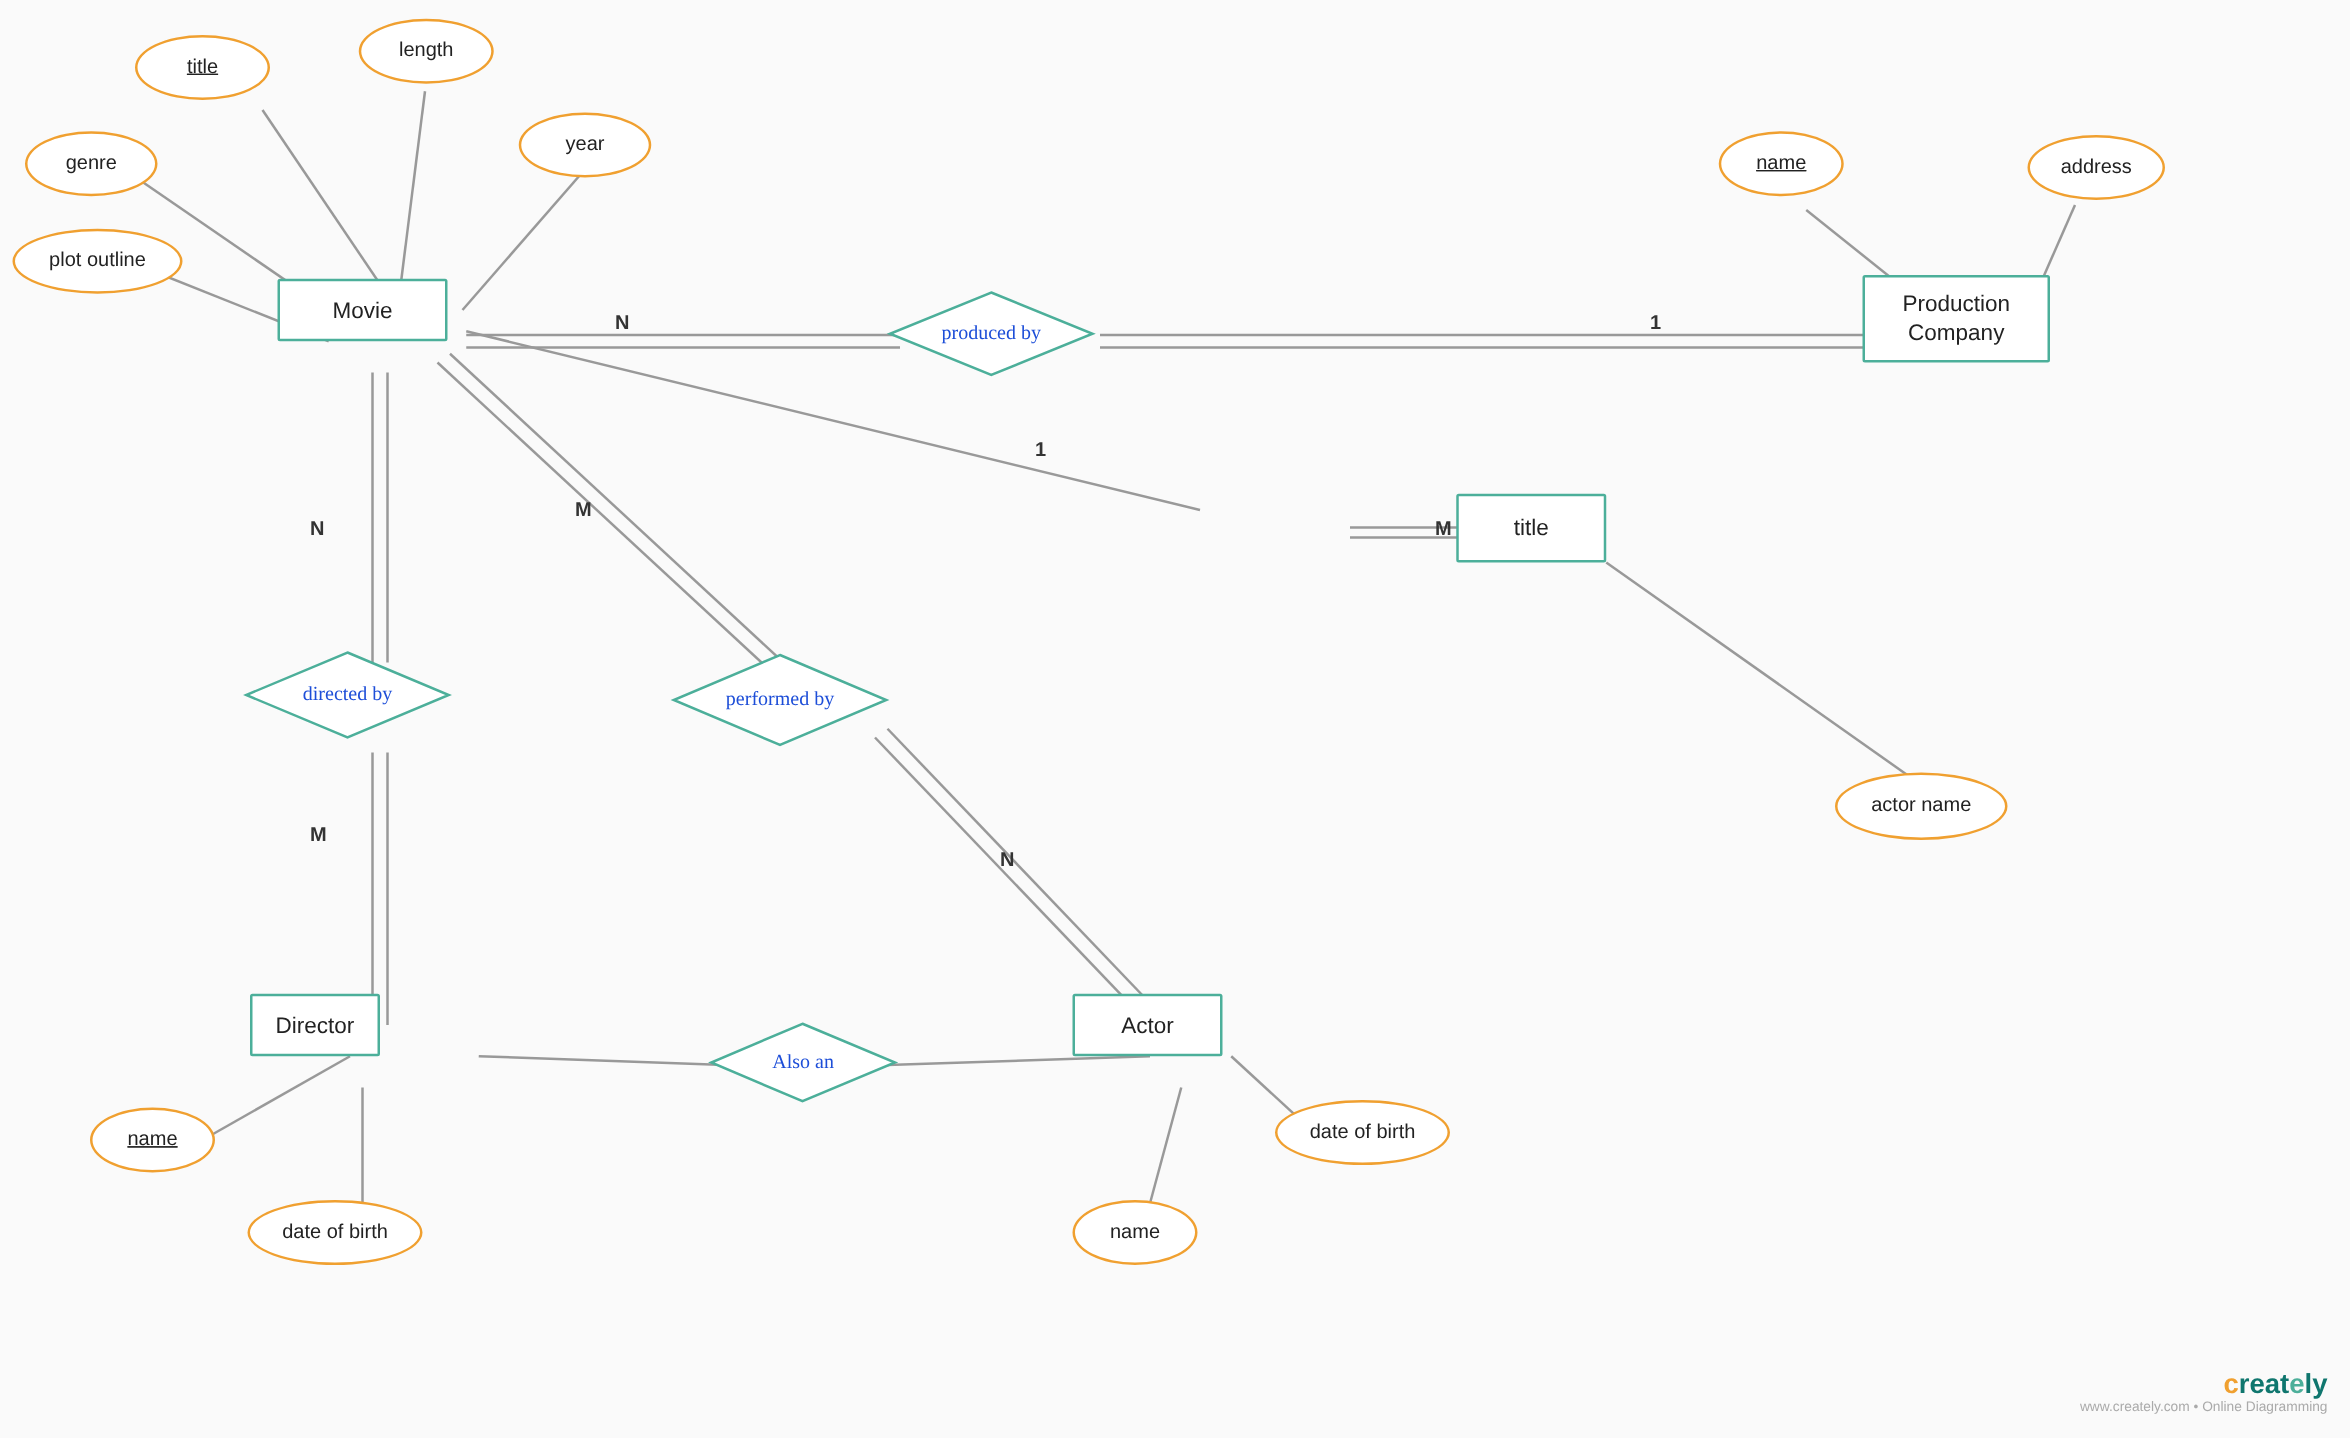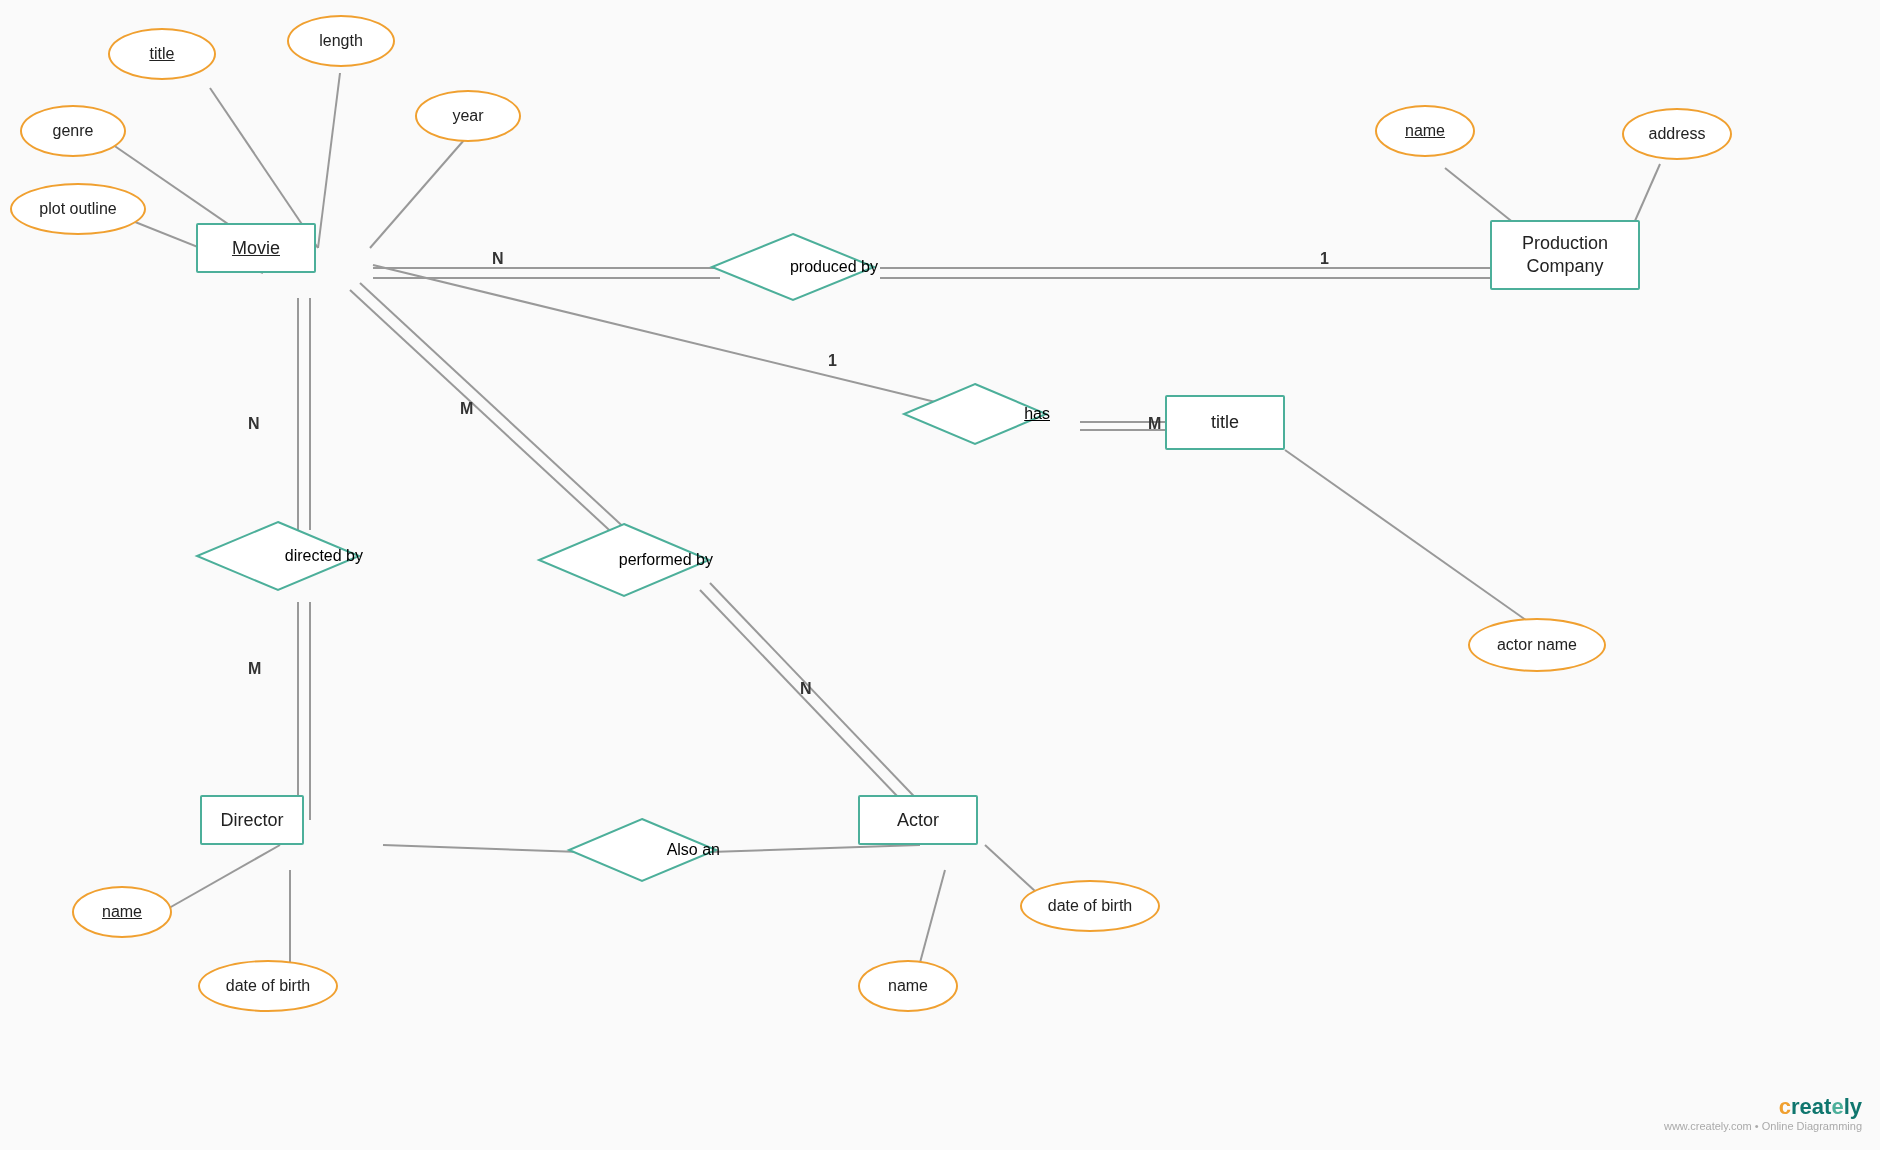--- a/index.html
+++ b/index.html
@@ -53,23 +53,24 @@
     .attribute.primary {
       text-decoration: underline;
     }
     
     .relationship {
       width: 130px;
       height: 64px;
       position: absolute;
       display: flex;
       align-items: center;
-      justify-content: flex-end;
-      font-size: 16px;
-      color: #000000;
+      justify-content: center;
+      font-size: 16px;
+      color: #1d4ed8;
+      font-family: Liberation Serif, serif;
     }
     .relationship svg.diamond {
       position: absolute;
       top: 0; left: 0;
       width: 100%; height: 100%;
     }
     .relationship span {
       position: relative;
       z-index: 1;
       font-size: 16px;
@@ -150,21 +151,21 @@
 
     <line x1="280" y1="845" x2="155" y2="916" stroke="#999" stroke-width="2"></line>
 
     <line x1="290" y1="870" x2="290" y2="970" stroke="#999" stroke-width="2"></line>
 
     <line x1="985" y1="845" x2="1060" y2="914" stroke="#999" stroke-width="2"></line>
 
     <line x1="945" y1="870" x2="918" y2="970" stroke="#999" stroke-width="2"></line>
   </svg>
 
-  <div class="node entity" style="left:196px; top:223px; width:120px; height:50px;text-decoration:underline;">
+  <div class="node entity" style="left:222px; top:223px; width:136px; height:50px;">
     <span>Movie</span>
   </div>
 
   <div class="node entity" style="left:1490px; top:220px; width:150px; height:70px;">
     <span style="line-height:1.3">Production<br>Company</span>
   </div>
 
   <div class="node entity" style="left:200px; top:795px; width:104px; height:50px;">
     <span>Director</span>
   </div>
@@ -239,26 +240,20 @@
     <span>directed by</span>
   </div>
 
   <div class="relationship" style="left:535px; top:520px; width:178px; height:80px;">
     <svg class="diamond" viewBox="0 0 178 80" xmlns="http://www.w3.org/2000/svg">
       <polygon points="89,4 174,40 89,76 4,40" fill="white" stroke="#4caf9a" stroke-width="2"></polygon>
     </svg>
     <span>performed by</span>
   </div>
 
-  <div class="relationship" style="left:900px; top:380px; width:150px; height:68px;">
-    <svg class="diamond" viewBox="0 0 150 68" xmlns="http://www.w3.org/2000/svg">
-      <polygon points="75,4 146,34 75,64 4,34" fill="white" stroke="#4caf9a" stroke-width="2"></polygon>
-    </svg>
-    <span style="text-decoration:underline">has</span>
-  </div>
 
   <div class="relationship" style="left:565px; top:815px; width:155px; height:70px;">
     <svg class="diamond" viewBox="0 0 155 70" xmlns="http://www.w3.org/2000/svg">
       <polygon points="77,4 151,35 77,66 4,35" fill="white" stroke="#4caf9a" stroke-width="2"></polygon>
     </svg>
     <span>Also an</span>
   </div>
 
   <div class="cardinality" style="left:492px; top:250px;">N</div>
   <div class="cardinality" style="left:1320px; top:250px;">1</div>

